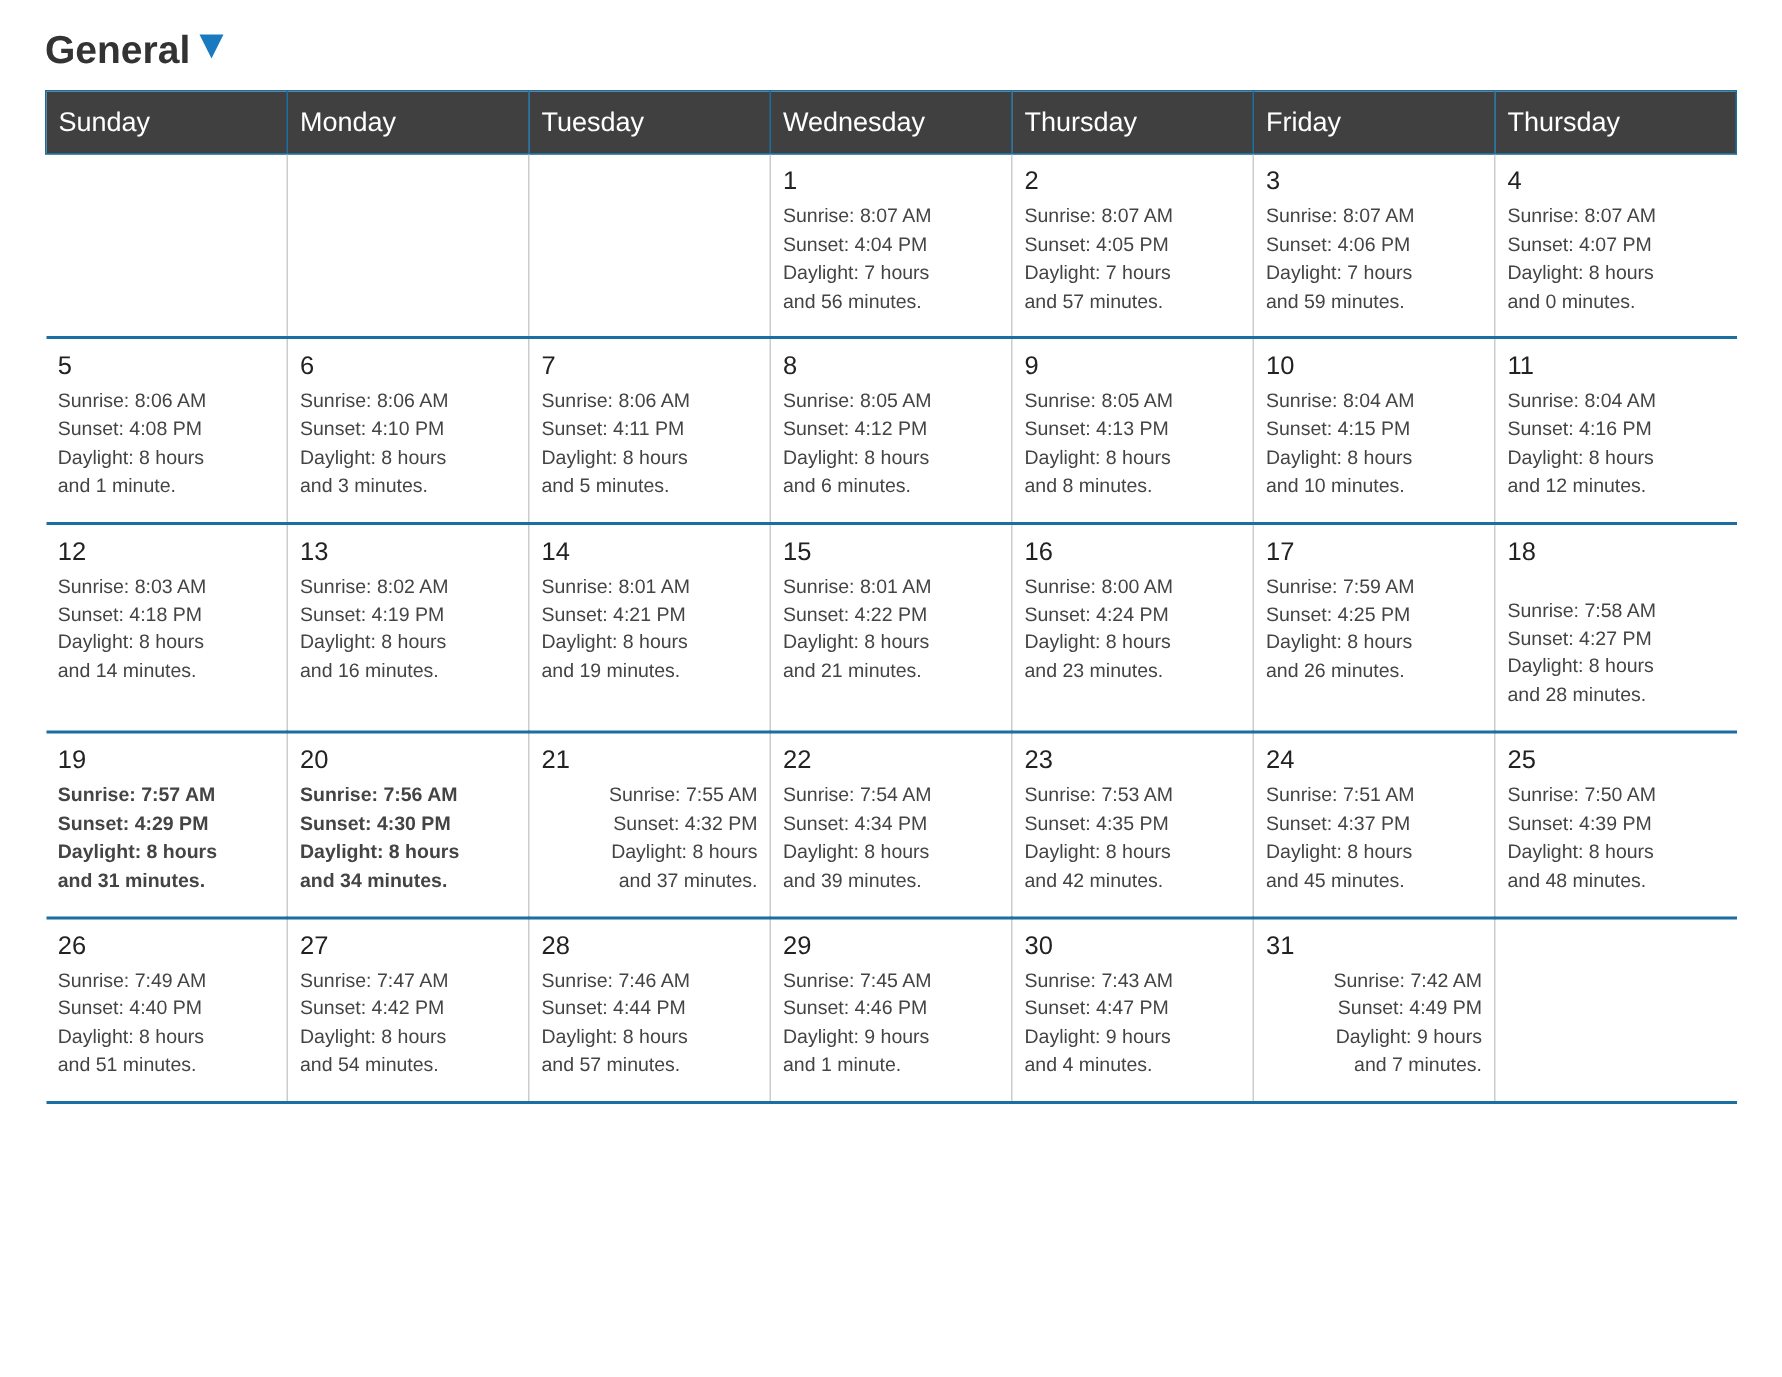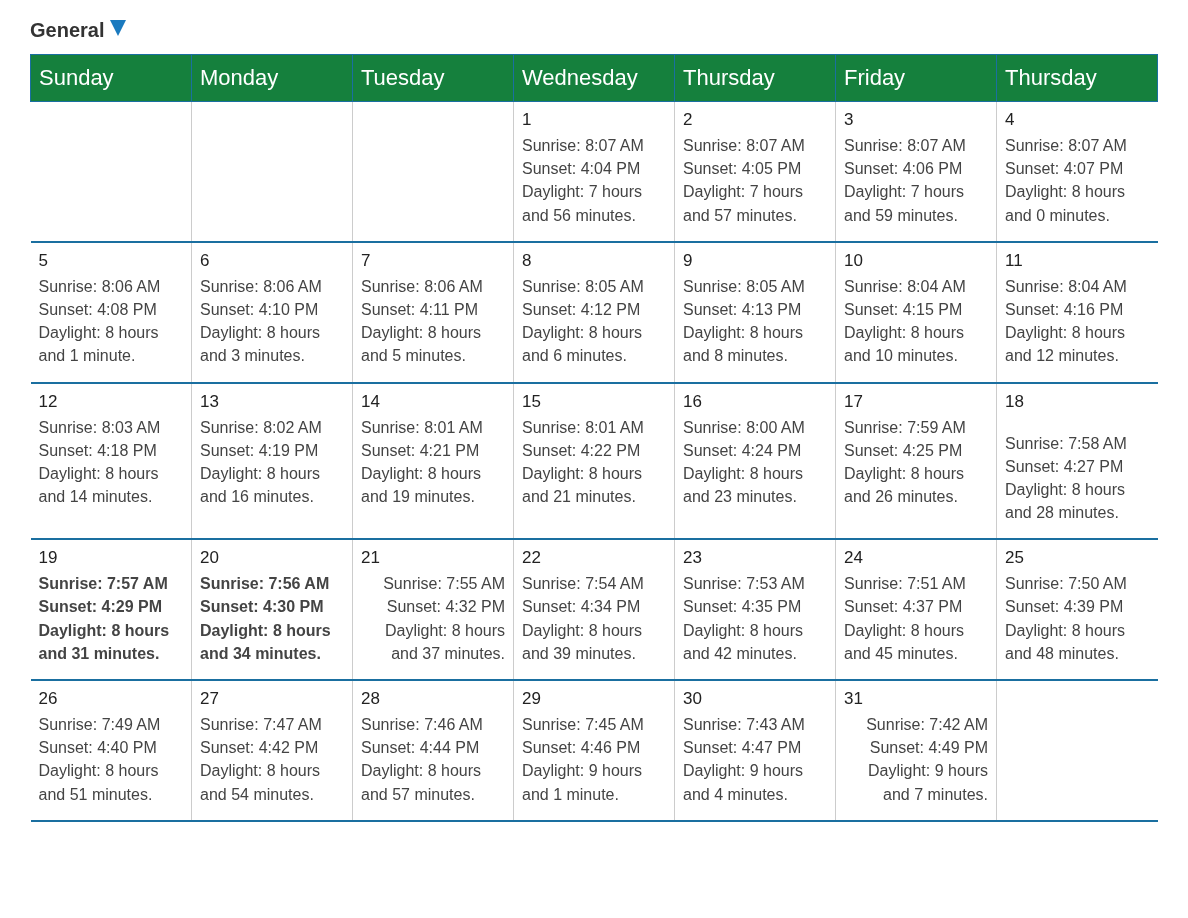--- a/index.html
+++ b/index.html
@@ -15,21 +15,21 @@
       justify-content: space-between;
       align-items: flex-start;
       margin-bottom: 10px;
     }
     .logo {
       display: flex;
       flex-direction: column;
       align-items: flex-start;
     }
     .logo-text {
-      font-size: 20px;
+      font-size: 26px;
       font-weight: bold;
       color: #333;
       line-height: 1;
     }
     .logo-blue-label {
       color: #1a7abf;
       font-size: 22px;
       font-weight: bold;
       margin-top: 2px;
     }
@@ -46,23 +46,23 @@
       font-size: 22px;
       color: #444;
       margin-top: 2px;
     }
     table {
       width: 100%;
       border-collapse: collapse;
       margin-top: 12px;
     }
     thead tr th {
-      background-color: #15803d;
+      background-color: #404040;
       color: #fff;
-      font-size: 22px;
+      font-size: 18px;
       font-weight: normal;
       padding: 10px 8px;
       text-align: left;
       border: 1px solid #1a6fa0;
     }
     tbody tr {
       border-bottom: 2px solid #1a6fa0;
     }
     tbody tr td {
       vertical-align: top;
@@ -81,21 +81,21 @@
     tbody tr td:last-child {
       border-right: none;
     }
     .day-num {
       font-size: 17px;
       color: #222;
       display: block;
       margin-bottom: 4px;
     }
     .day-info {
-      font-size: 16px;
+      font-size: 13px;
       color: #444;
       line-height: 1.45;
     }
   </style>
 </head>
 <body>
 
 <div class="header-row">
   <div class="logo">
     <div style="display:flex; align-items:center;">

